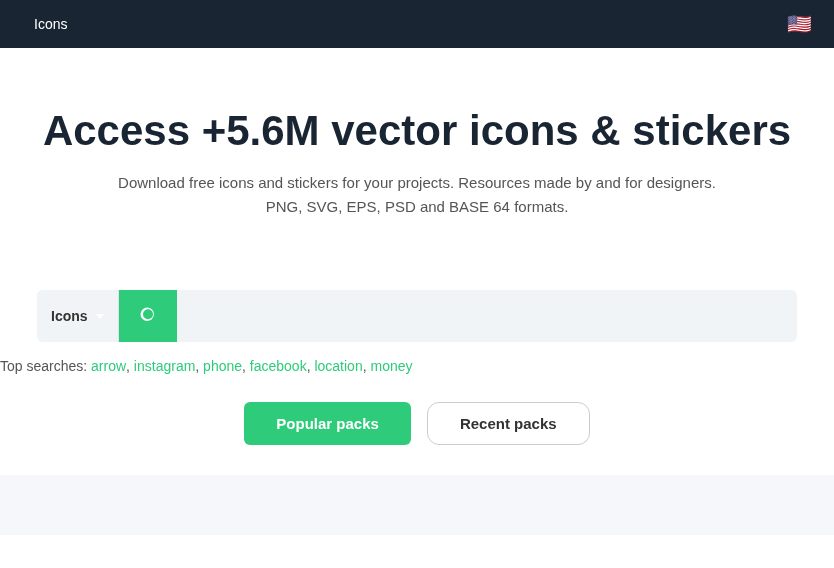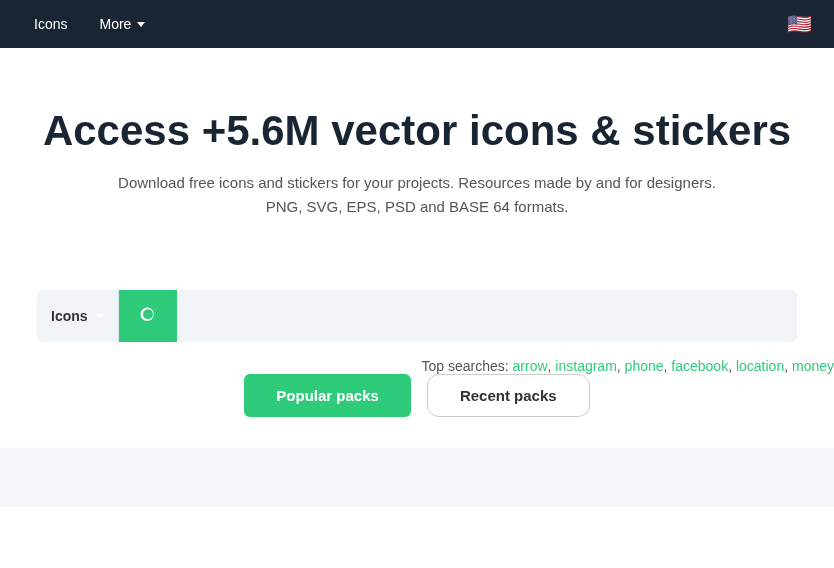--- a/index.html
+++ b/index.html
@@ -113,23 +113,24 @@
       outline: none;
     }
     .search-icon-svg {
       width: 20px;
       height: 20px;
       fill: #fff;
     }
 
     
     .top-searches {
-      text-align: right;
+      text-align: left;
       font-size: 14px;
       color: #555;
+      margin-bottom: 28px;
     }
     .top-searches span { color: #555; }
     .top-searches a {
       color: #2ecc7a;
       text-decoration: none;
       font-weight: 500;
     }
 
     
     .pack-buttons {
@@ -165,24 +166,20 @@
       height: 60px;
       width: 100%;
     }
   </style>
 </head>
 <body>
 
 <nav>
   <a class="nav-item">
     <span>Icons</span>
-  </a>
-  <a class="nav-item">
-    <span>More</span>
-    <span class="chevron-down"></span>
   </a>
   <div class="nav-spacer"></div>
   <div class="flag-icon">🇺🇸</div>
 </nav>
 
 <section class="hero">
   <h1>Access +5.6M vector icons &amp; stickers</h1>
   <p>Download free icons and stickers for your projects. Resources made by and for designers. PNG, SVG, EPS, PSD and BASE 64 formats.</p>
 </section>
 

